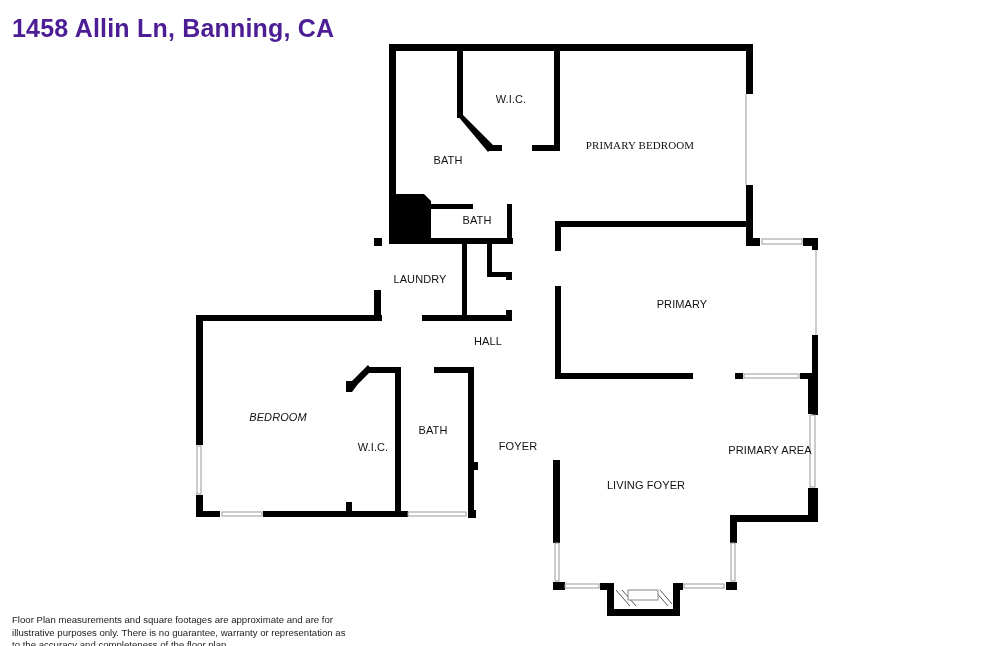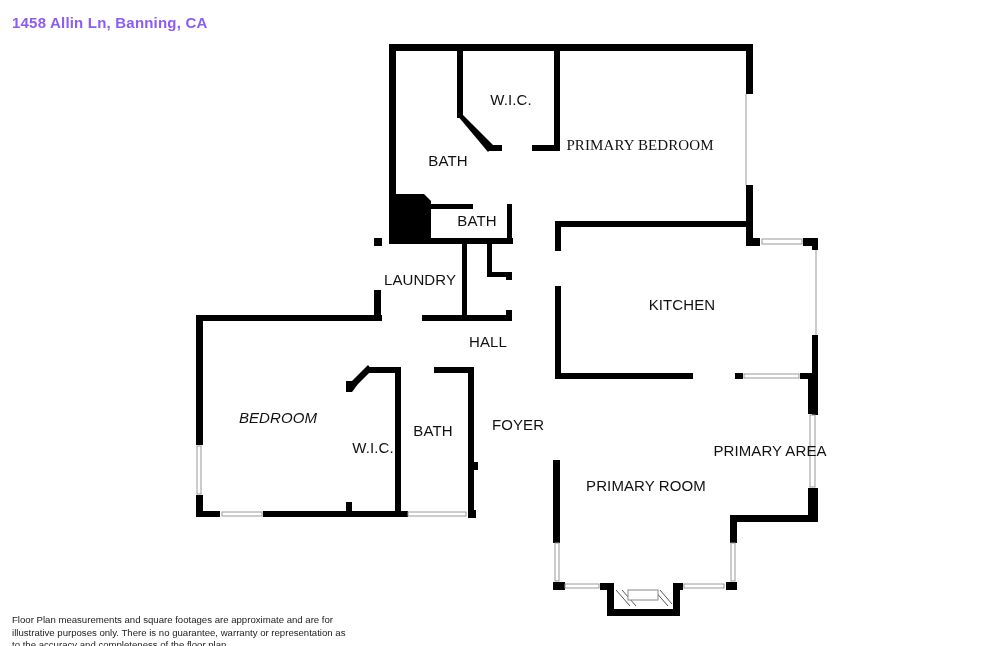--- a/index.html
+++ b/index.html
@@ -1,20 +1,20 @@
 <!DOCTYPE html>
 <html><head>
 <meta charset="utf-8">
 <style>
   html,body{margin:0;padding:0;background:#fff;}
   body{width:1008px;height:646px;position:relative;overflow:hidden;font-family:"Liberation Sans",sans-serif;}
-  #title{position:absolute;left:12px;top:14px;font-size:15px;font-weight:bold;color:#8b5cf6;letter-spacing:0.2px;}
+  #title{position:absolute;left:12px;top:14px;font-size:25px;font-weight:bold;color:#4c1d95;letter-spacing:0.2px;}
   #disclaimer{position:absolute;left:12px;top:614px;font-size:9.6px;line-height:12.5px;color:#222;width:340px;}
   #plan{position:absolute;left:0;top:0;}
-  .lbl{position:absolute;font-size:15px;color:#111;white-space:nowrap;transform:translate(-50%,-50%);letter-spacing:0.1px;}
+  .lbl{position:absolute;font-size:11px;color:#111;white-space:nowrap;transform:translate(-50%,-50%);letter-spacing:0.1px;}
 </style>
 </head>
 <body>
 
 <svg id="plan" width="1008" height="646" viewBox="0 0 1008 646">
   <g fill="#000">
 
     <rect x="389" y="44" width="364" height="7"></rect>
     <rect x="389" y="44" width="7" height="200"></rect>
     <rect x="746" y="44" width="7" height="50"></rect>
@@ -105,23 +105,23 @@
 </svg>
 
 <div id="title">1458 Allin Ln, Banning, CA</div>
 
 <div id="labels">
     <div class="lbl" style="left: 511px; top: 99px;">W.I.C.</div>
     <div class="lbl" style="left: 448px; top: 160px;">BATH</div>
     <div class="lbl" style="left: 640px; top: 145px; font-family: Liberation Serif, serif;">PRIMARY BEDROOM</div>
     <div class="lbl" style="left: 477px; top: 220px;">BATH</div>
     <div class="lbl" style="left: 420px; top: 279px;">LAUNDRY</div>
-    <div class="lbl" style="left: 682px; top: 304px;">KITCHEN</div>
+    <div class="lbl" style="left: 682px; top: 304px;">PRIMARY</div>
     <div class="lbl" style="left: 484px; top: 341px; padding-left: 8px;">HALL</div>
     <div class="lbl" style="left: 278px; top: 417px; font-style: italic;">BEDROOM</div>
     <div class="lbl" style="left: 373px; top: 447px;">W.I.C.</div>
     <div class="lbl" style="left: 433px; top: 430px;">BATH</div>
-    <div class="lbl" style="left: 518px; top: 424px; text-align: right;">FOYER</div>
+    <div class="lbl" style="left: 518px; top: 446px; text-align: right;">FOYER</div>
     <div class="lbl" style="left: 770px; top: 450px;">PRIMARY AREA</div>
-    <div class="lbl" style="left: 646px; top: 485px;">PRIMARY ROOM</div>
+    <div class="lbl" style="left: 646px; top: 485px;">LIVING FOYER</div>
   </div>
 
 <div id="disclaimer">Floor Plan measurements and square footages are approximate and are for illustrative purposes only. There is no guarantee, warranty or representation as to the accuracy and completeness of the floor plan</div>
 
 </body></html>

